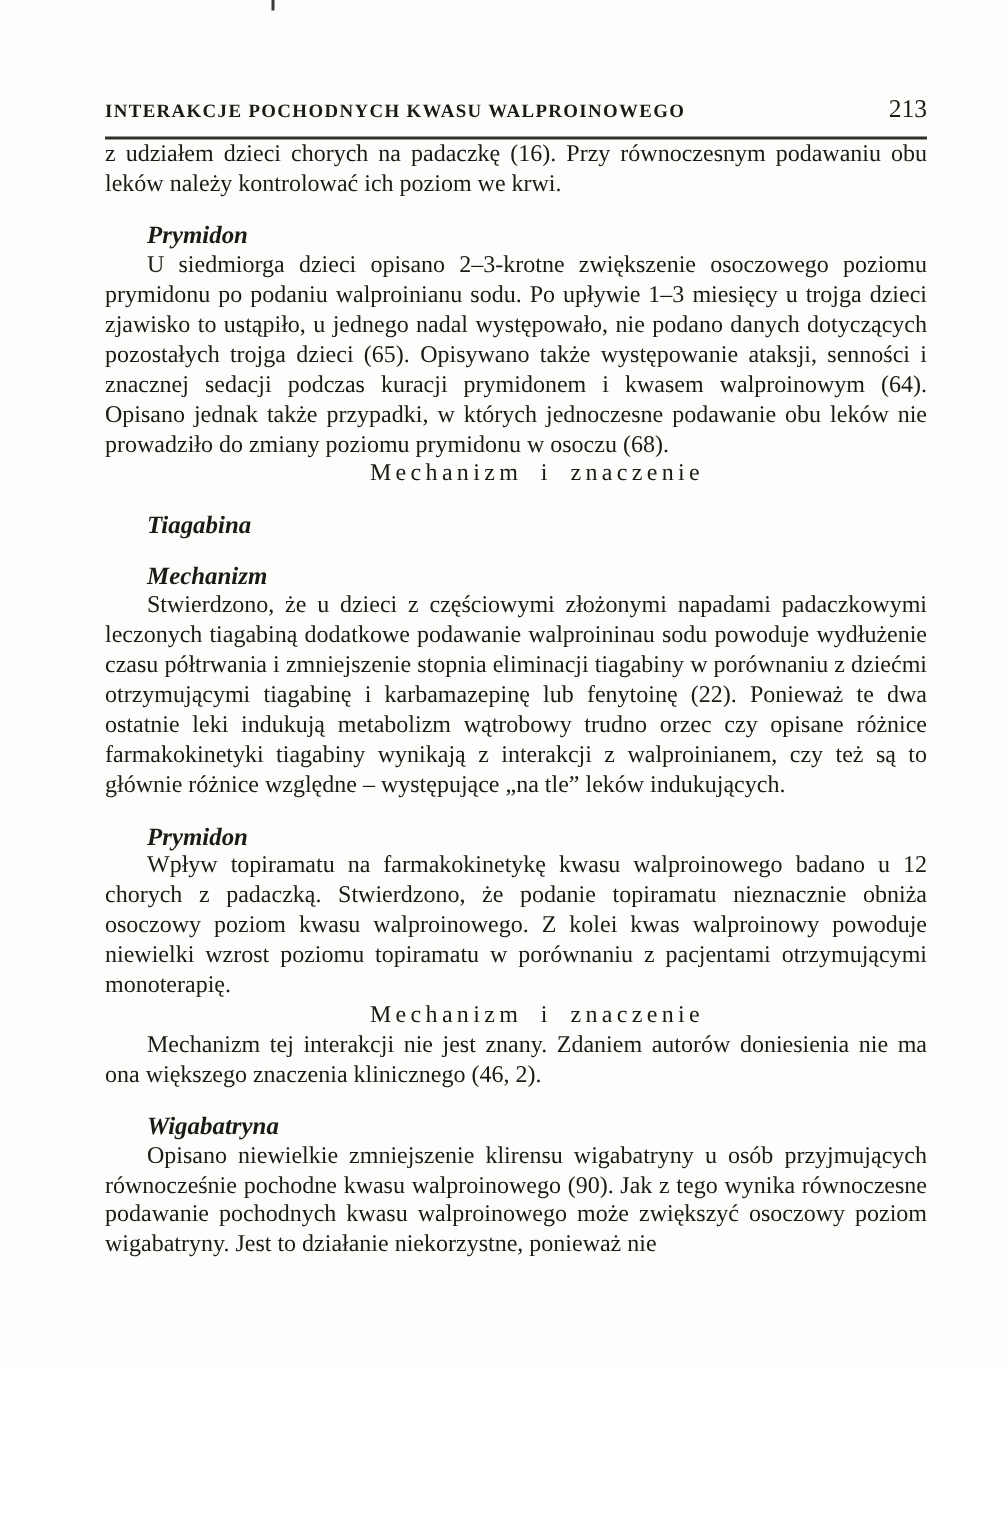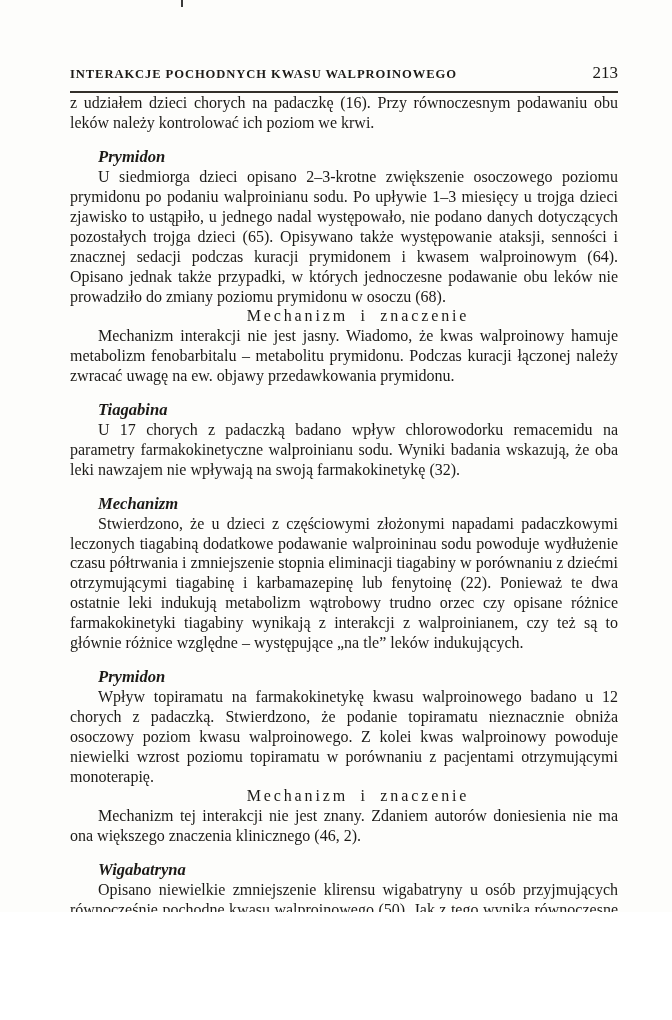--- a/index.html
+++ b/index.html
@@ -96,32 +96,30 @@
       <span class="rh-title">INTERAKCJE POCHODNYCH KWASU WALPROINOWEGO</span>
       <span class="rh-page">213</span>
     </div>
     <div class="head-rule"></div>
 
     <p class="body noindent">z udziałem dzieci chorych na padaczkę (16). Przy równoczesnym podawaniu obu leków należy kontrolować ich poziom we krwi.</p>
 
     <h3 class="drug">Prymidon</h3>
     <p class="body">U siedmiorga dzieci opisano 2–3-krotne zwiększenie osoczowego poziomu prymidonu po podaniu walproinianu sodu. Po upływie 1–3 miesięcy u trojga dzieci zjawisko to ustąpiło, u jednego nadal występowało, nie podano danych dotyczących pozostałych trojga dzieci (65). Opisywano także występowanie ataksji, senności i znacznej sedacji podczas kuracji prymidonem i kwasem walproinowym (64). Opisano jednak także przypadki, w których jednoczesne podawanie obu leków nie prowadziło do zmiany poziomu prymidonu w osoczu (68).</p>
     <p class="mech">Mechanizm i znaczenie</p>
-    <p class="body">Mechanizm interakcji nie jest jasny. Wiadomo, że kwas walproinowy hamuje metabolizm fenobarbitalu – metabolitu prymidonu. Podczas kuracji łączonej należy zwracać uwagę na ew. objawy przedawkowania prymidonu.</p>
 
     <h3 class="drug">Tiagabina</h3>
-    <p class="body">U 17 chorych z padaczką badano wpływ chlorowodorku remacemidu na parametry farmakokinetyczne walproinianu sodu. Wyniki badania wskazują, że oba leki nawzajem nie wpływają na swoją farmakokinetykę (32).</p>
 
     <h3 class="drug">Mechanizm</h3>
     <p class="body">Stwierdzono, że u dzieci z częściowymi złożonymi napadami padaczkowymi leczonych tiagabiną dodatkowe podawanie walproininau sodu powoduje wydłużenie czasu półtrwania i zmniejszenie stopnia eliminacji tiagabiny w porównaniu z dziećmi otrzymującymi tiagabinę i karbamazepinę lub fenytoinę (22). Ponieważ te dwa ostatnie leki indukują metabolizm wątrobowy trudno orzec czy opisane różnice farmakokinetyki tiagabiny wynikają z interakcji z walproinianem, czy też są to głównie różnice względne – występujące „na tle” leków indukujących.</p>
 
     <h3 class="drug">Prymidon</h3>
     <p class="body">Wpływ topiramatu na farmakokinetykę kwasu walproinowego badano u 12 chorych z padaczką. Stwierdzono, że podanie topiramatu nieznacznie obniża osoczowy poziom kwasu walproinowego. Z kolei kwas walproinowy powoduje niewielki wzrost poziomu topiramatu w porównaniu z pacjentami otrzymującymi monoterapię.</p>
     <p class="mech">Mechanizm i znaczenie</p>
     <p class="body">Mechanizm tej interakcji nie jest znany. Zdaniem autorów doniesienia nie ma ona większego znaczenia klinicznego (46, 2).</p>
 
     <h3 class="drug">Wigabatryna</h3>
-    <p class="body">Opisano niewielkie zmniejszenie klirensu wigabatryny u osób przyjmujących równocześnie pochodne kwasu walproinowego (50). Jak z tego wynika równoczesne podawanie pochodnych kwasu walproinowego może zwiększyć osoczowy poziom wigabatryny. Jest to działanie niekorzystne, ponieważ nie</p>
+    <p class="body">Opisano niewielkie zmniejszenie klirensu wigabatryny u osób przyjmujących równocześnie pochodne kwasu walproinowego (90). Jak z tego wynika równoczesne podawanie pochodnych kwasu walproinowego może zwiększyć osoczowy poziom wigabatryny. Jest to działanie niekorzystne, ponieważ nie</p>
 
   </div>
 
   <div class="scan-speck"></div>
 </div>
 
 </body></html>

